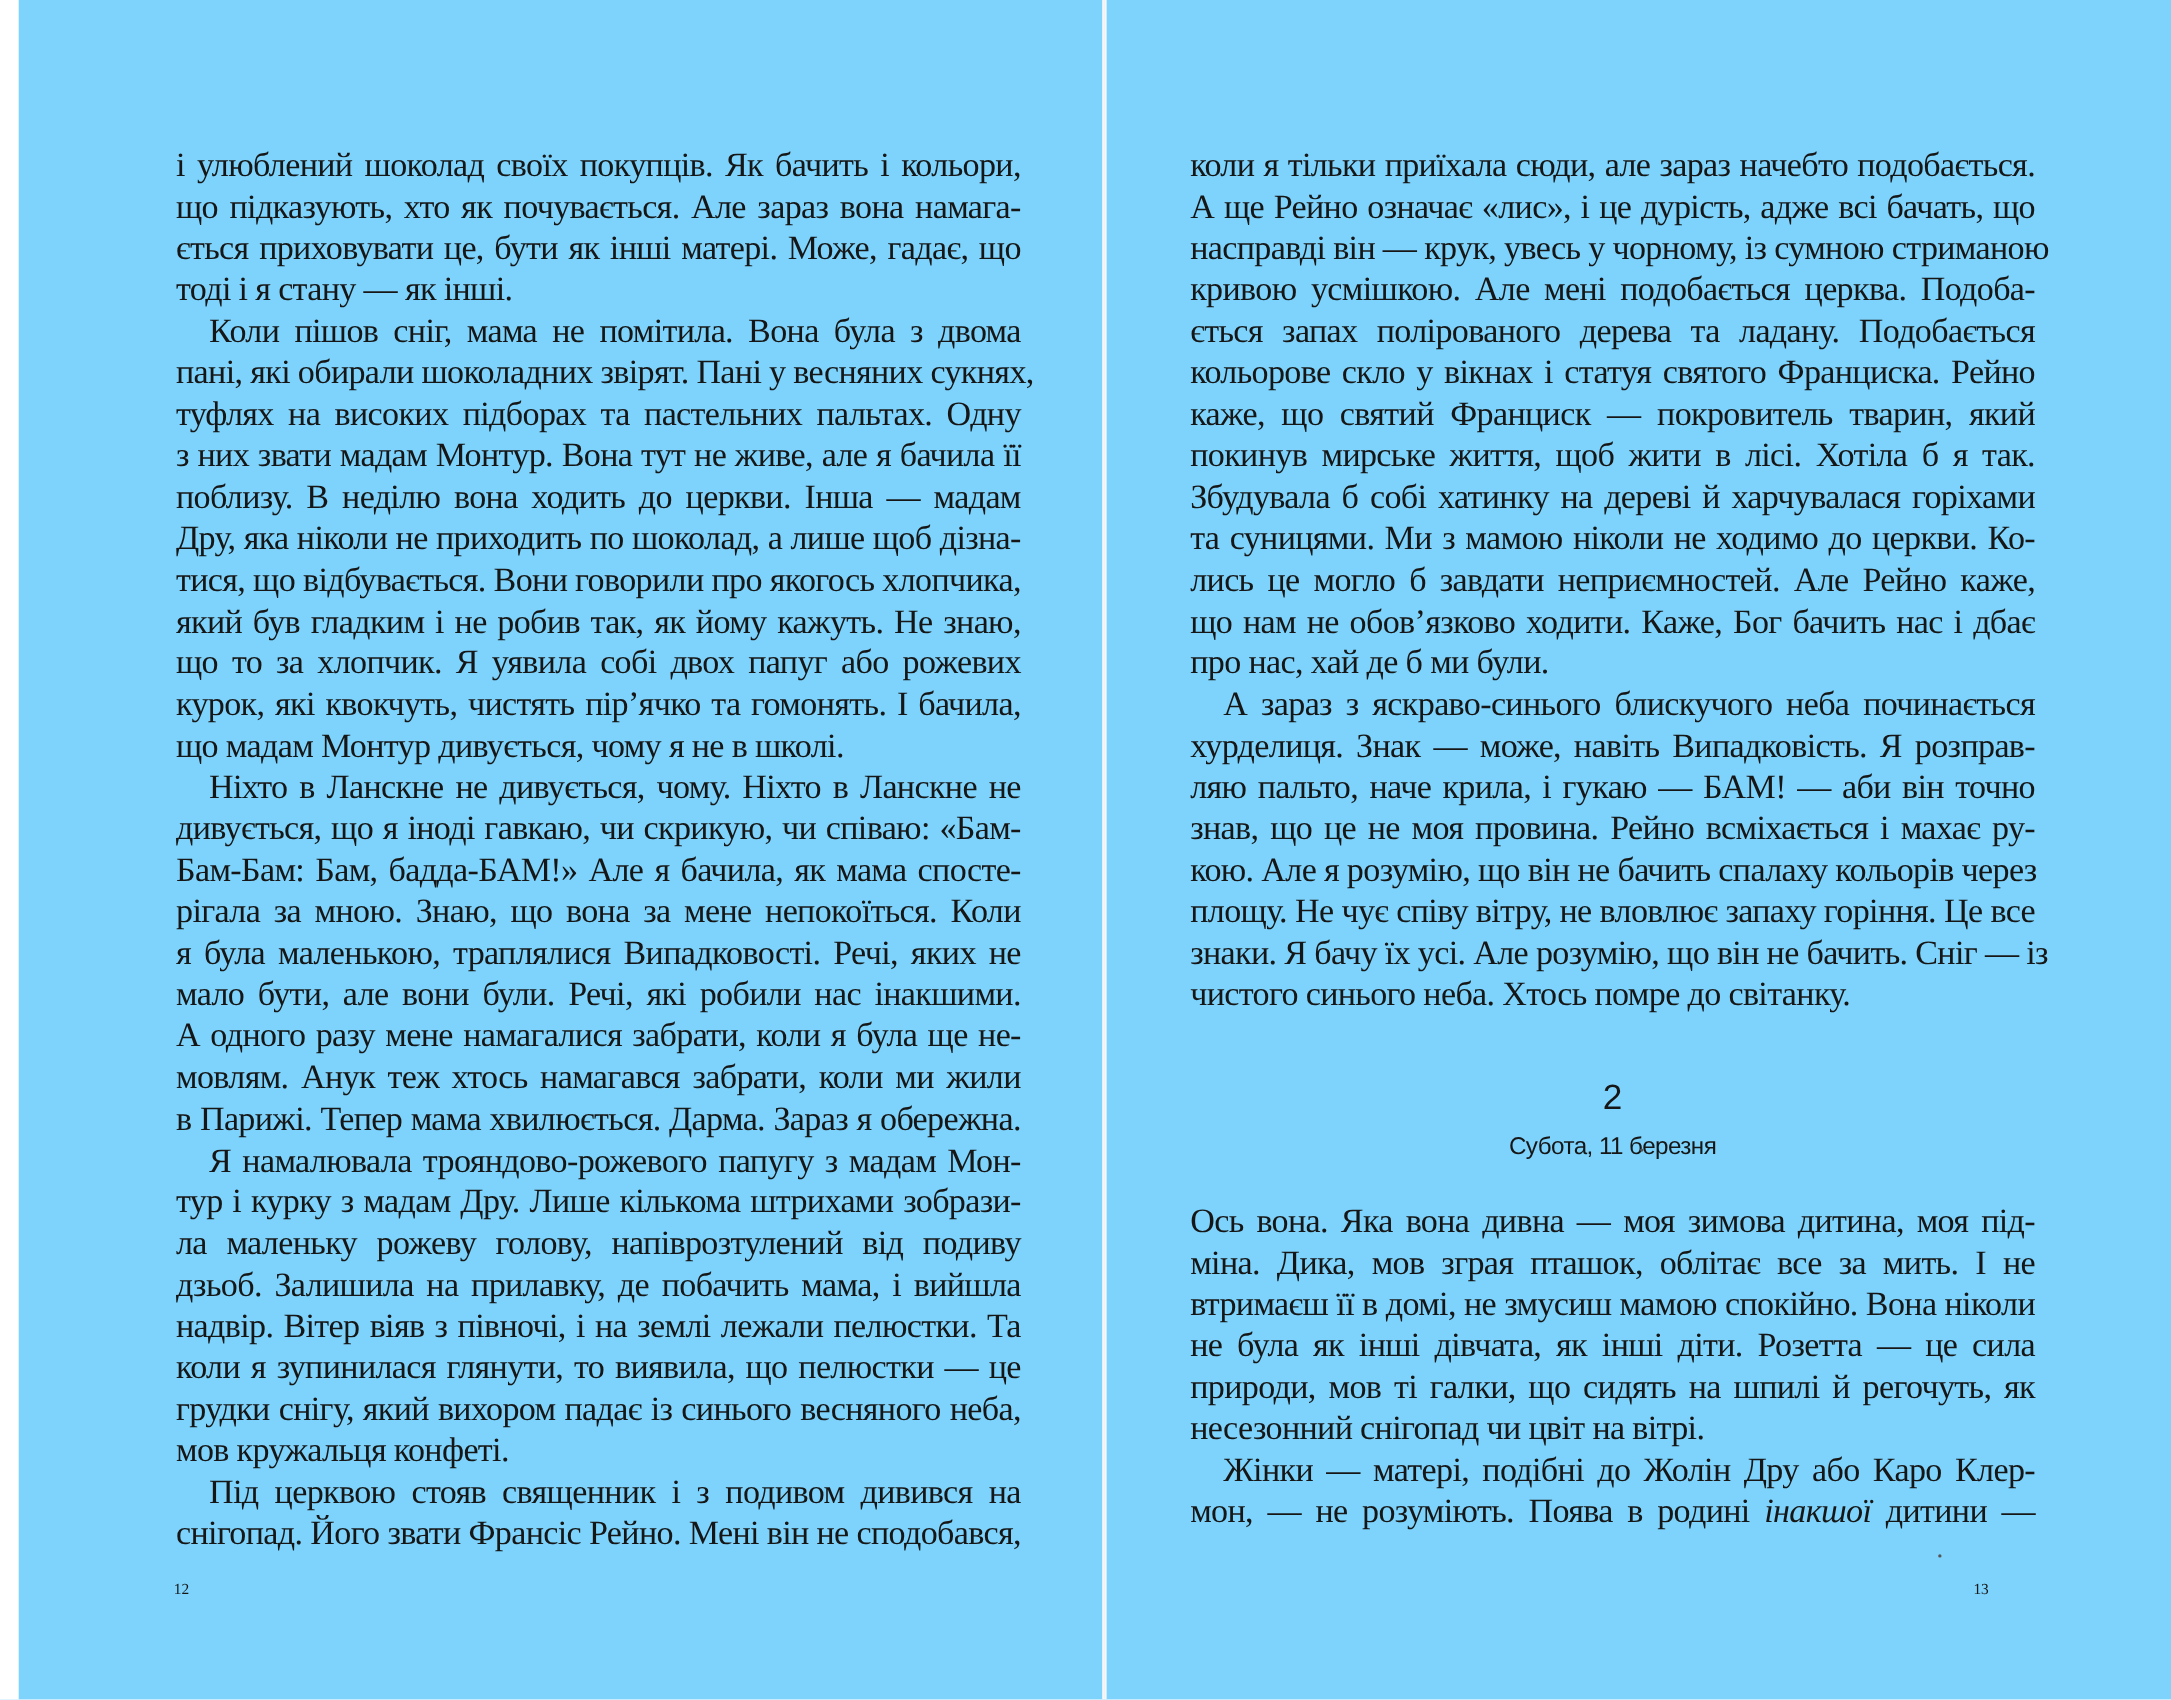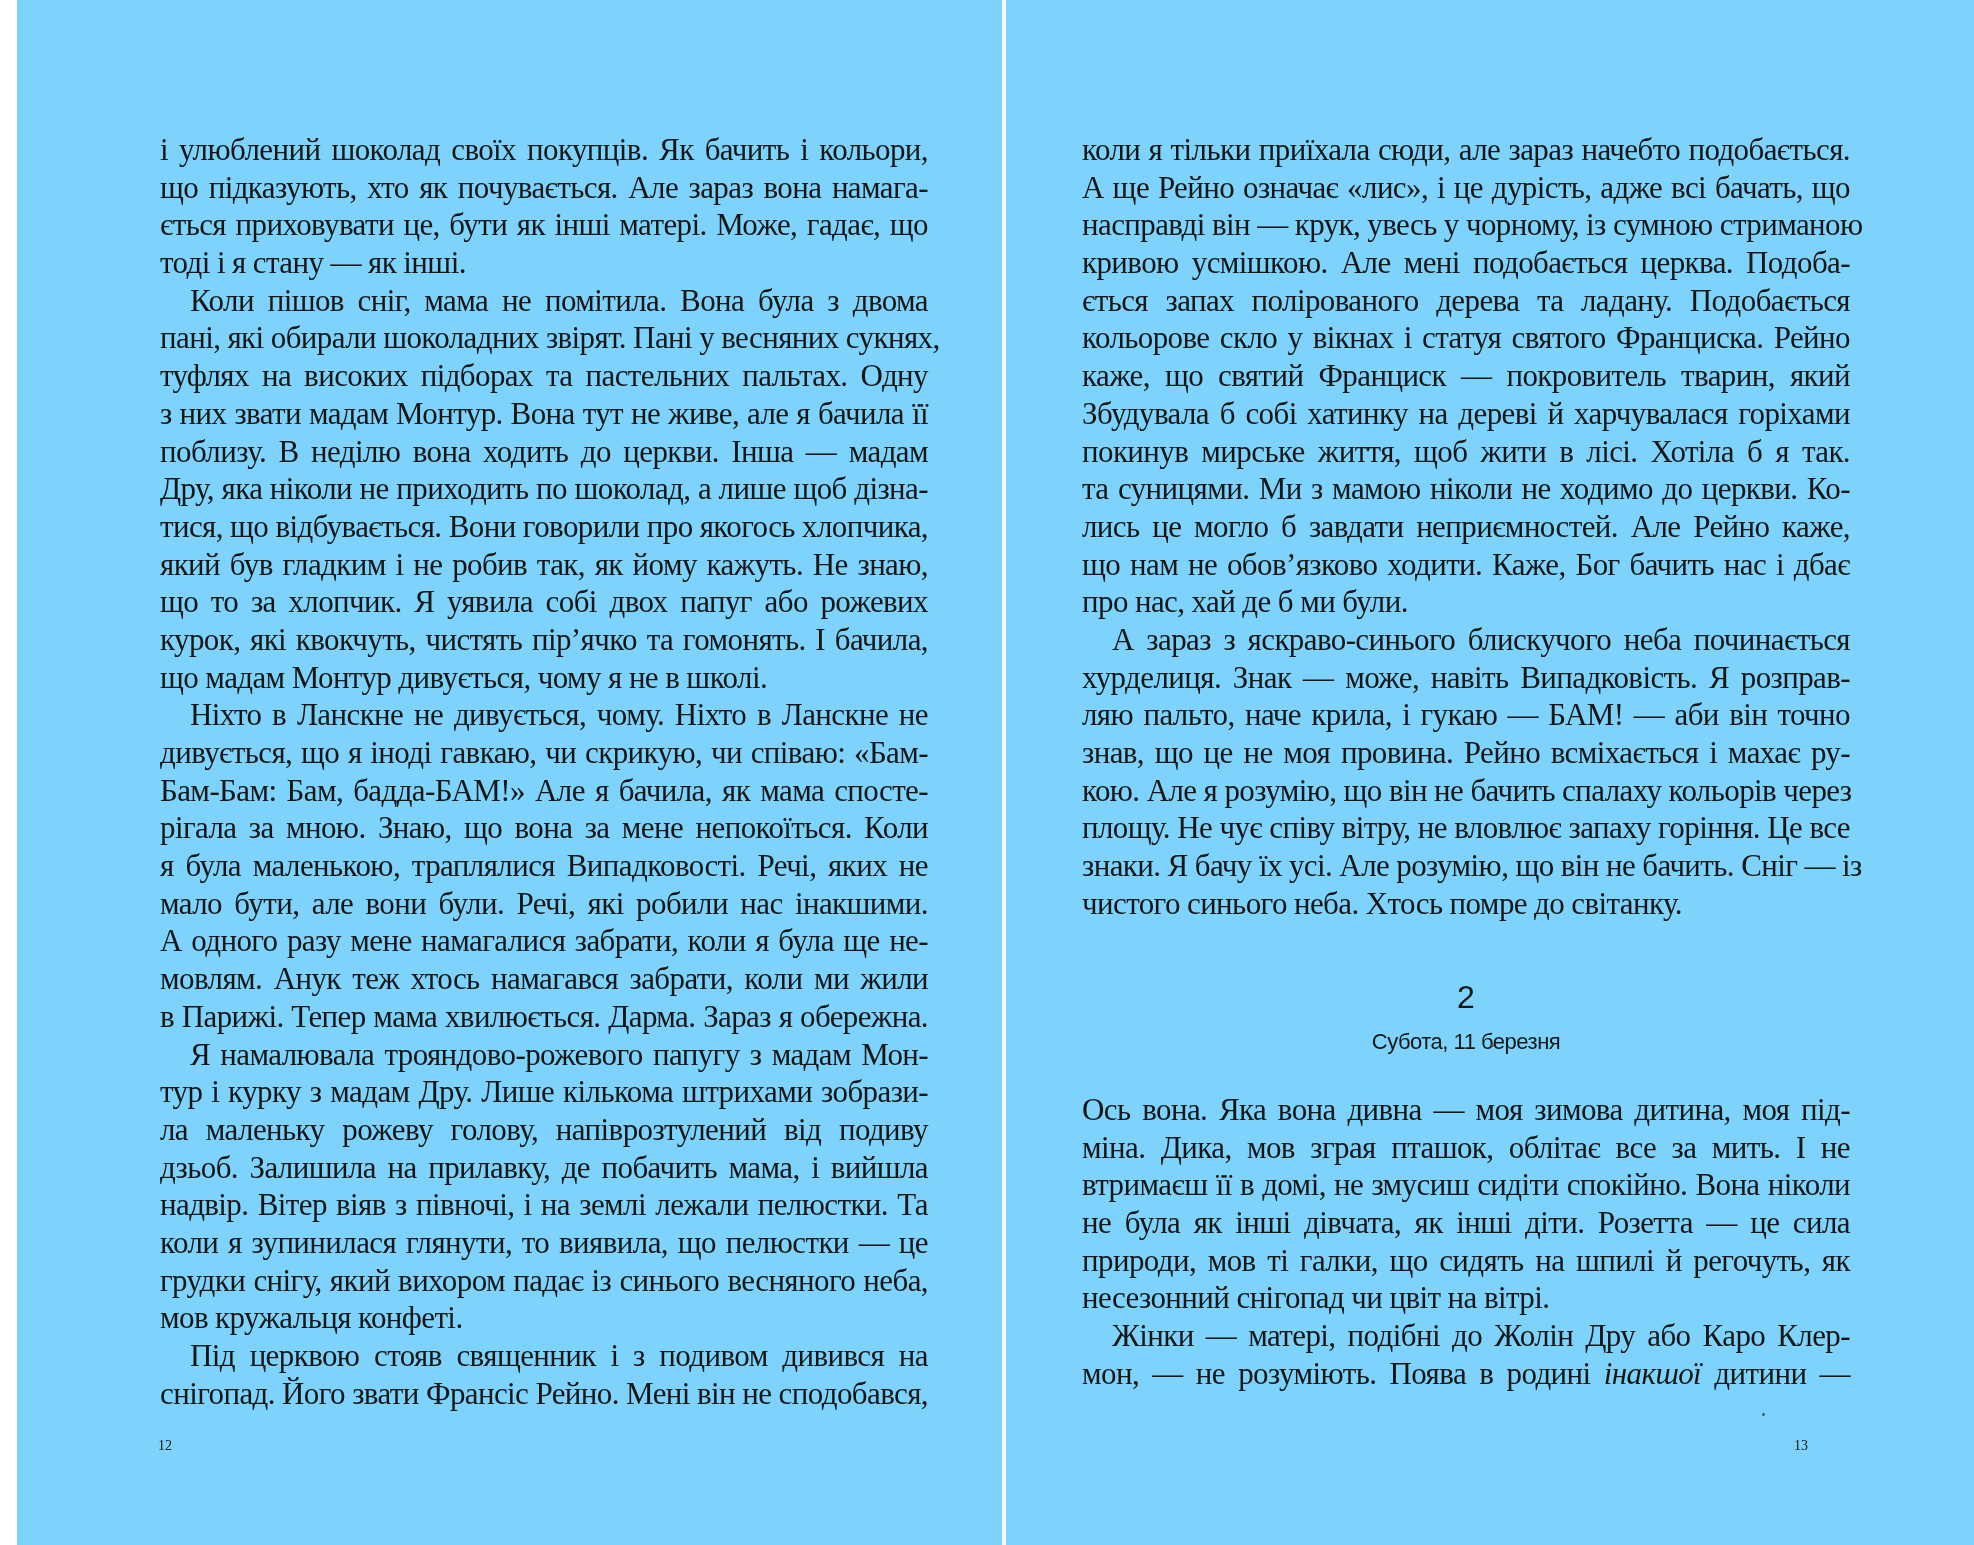--- a/index.html
+++ b/index.html
@@ -77,43 +77,43 @@
 
   <div class="page page-right">
     <div class="column" id="right-column">
         <span class="line">коли я тільки приїхала сюди, але зараз начебто подобається.</span>
         <span class="line">А ще Рейно означає «лис», і це дурість, адже всі бачать, що</span>
         <span class="line">насправді він — крук, увесь у чорному, із сумною стриманою</span>
         <span class="line">кривою усмішкою. Але мені подобається церква. Подоба-</span>
         <span class="line">ється запах полірованого дерева та ладану. Подобається</span>
         <span class="line">кольорове скло у вікнах і статуя святого Франциска. Рейно</span>
         <span class="line">каже, що святий Франциск — покровитель тварин, який</span>
+        <span class="line">покинув мирське життя, щоб жити в лісі. Хотіла б я так.</span>
         <span class="line">Збудувала б собі хатинку на дереві й харчувалася горіхами</span>
-        <span class="line">покинув мирське життя, щоб жити в лісі. Хотіла б я так.</span>
         <span class="line">та суницями. Ми з мамою ніколи не ходимо до церкви. Ко-</span>
         <span class="line">лись це могло б завдати неприємностей. Але Рейно каже,</span>
         <span class="line">що нам не обов’язково ходити. Каже, Бог бачить нас і дбає</span>
         <span class="line last">про нас, хай де б ми були.</span>
         <span class="line indent">А зараз з яскраво-синього блискучого неба починається</span>
         <span class="line">хурделиця. Знак — може, навіть Випадковість. Я розправ-</span>
         <span class="line">ляю пальто, наче крила, і гукаю — БАМ! — аби він точно</span>
         <span class="line">знав, що це не моя провина. Рейно всміхається і махає ру-</span>
         <span class="line">кою. Але я розумію, що він не бачить спалаху кольорів через</span>
         <span class="line">площу. Не чує співу вітру, не вловлює запаху горіння. Це все</span>
         <span class="line">знаки. Я бачу їх усі. Але розумію, що він не бачить. Сніг — із</span>
         <span class="line last">чистого синього неба. Хтось помре до світанку.</span>
       </div>
     <div class="chapter-block">
       <span class="chapter-num">2</span>
       <span class="chapter-title">Субота, 11 березня</span>
     </div>
     <div class="column cont" id="right-column-cont">
         <span class="line">Ось вона. Яка вона дивна — моя зимова дитина, моя під-</span>
         <span class="line">міна. Дика, мов зграя пташок, облітає все за мить. І не</span>
-        <span class="line">втримаєш її в домі, не змусиш сидіти спокійно. Вона ніколи</span>
+        <span class="line">втримаєш її в домі, не змусиш мамою спокійно. Вона ніколи</span>
         <span class="line">не була як інші дівчата, як інші діти. Розетта — це сила</span>
         <span class="line">природи, мов ті галки, що сидять на шпилі й регочуть, як</span>
         <span class="line last">несезонний снігопад чи цвіт на вітрі.</span>
         <span class="line indent">Жінки — матері, подібні до Жолін Дру або Каро Клер-</span>
         <span class="line"><span>мон, — не розуміють. Поява в родині </span><i>інакшої</i><span> дитини —</span></span>
       </div>
     <div class="page-number">13</div>
   </div>
 
   <span class="speck" style="left:1474px; top:1044px;"></span>

